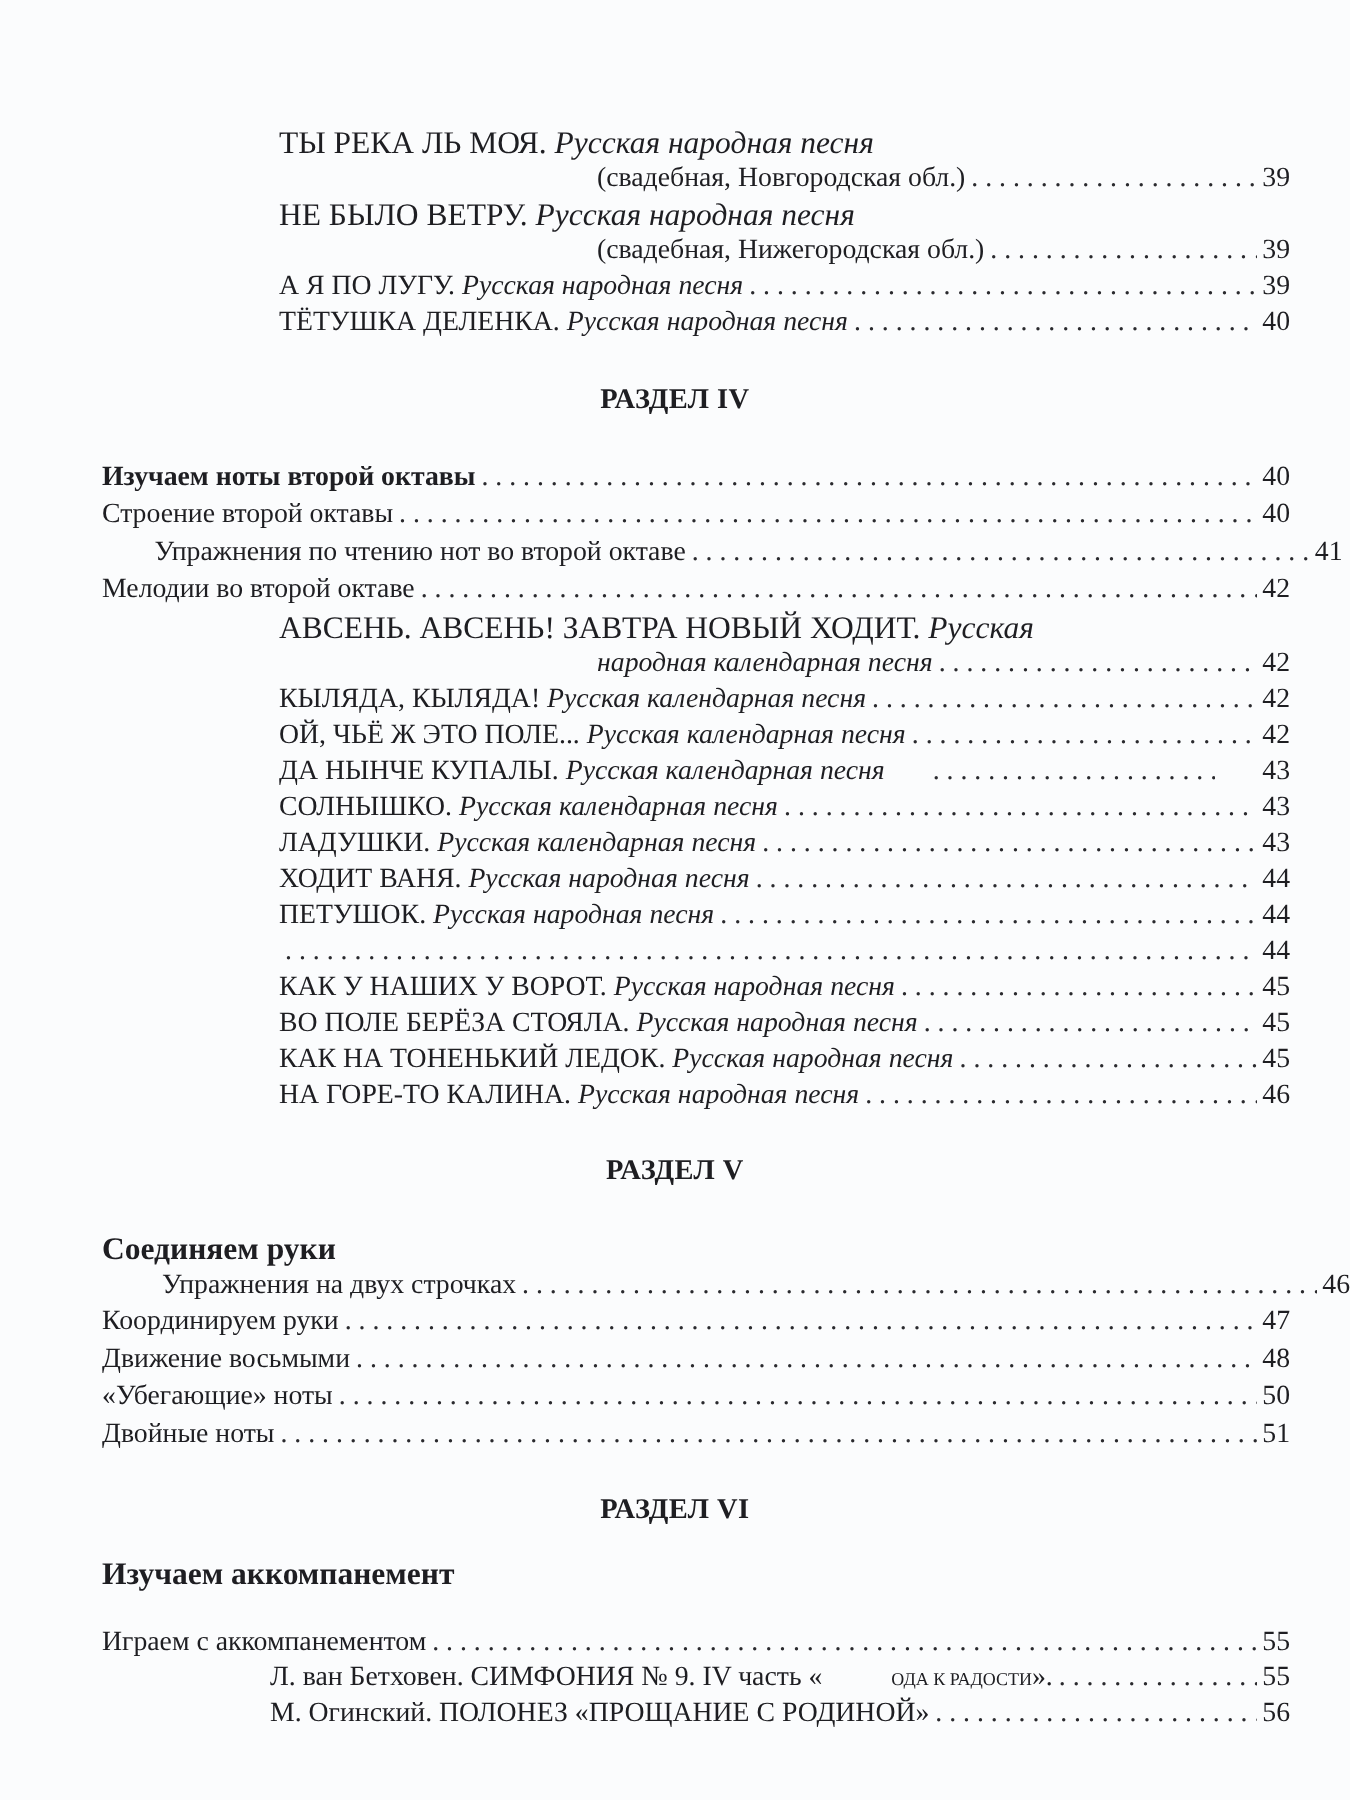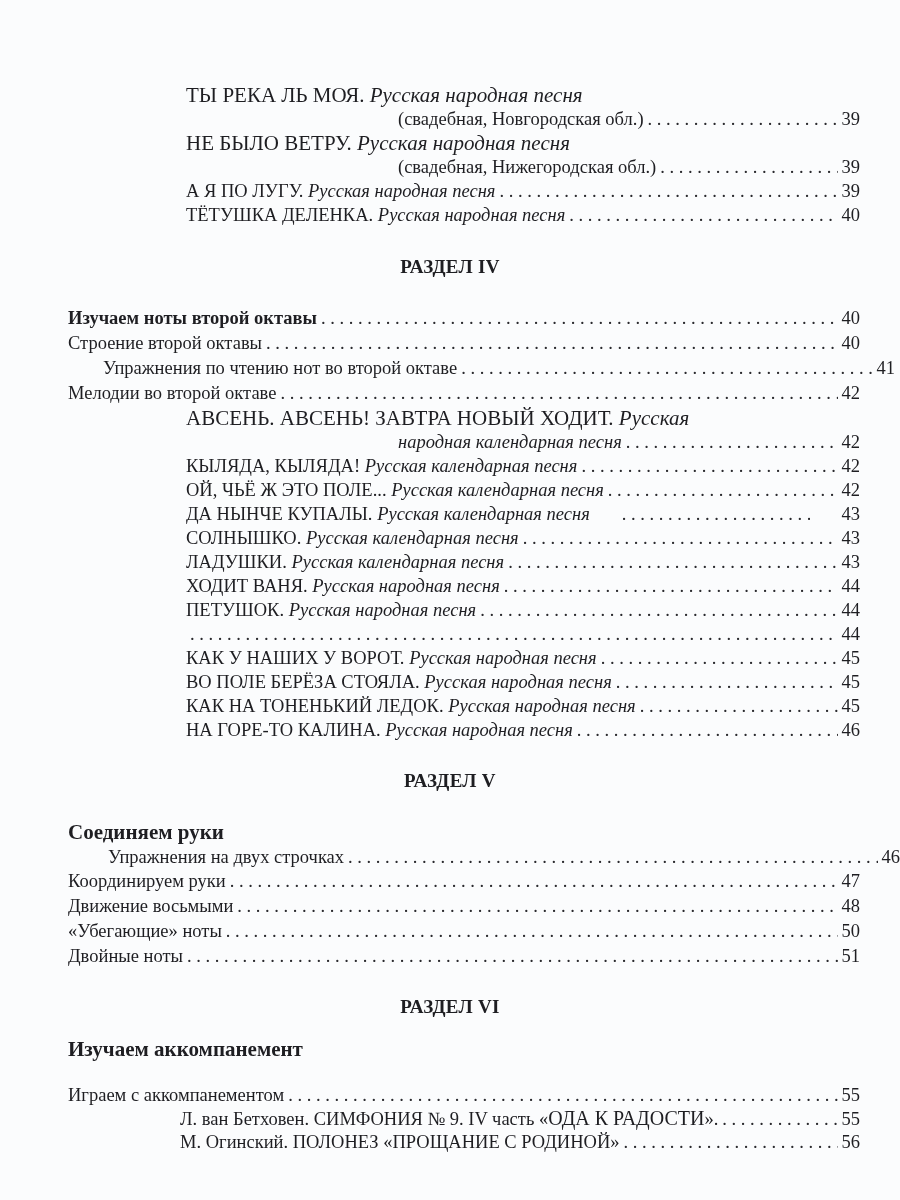--- a/index.html
+++ b/index.html
@@ -26,21 +26,21 @@
     letter-spacing:0;
   }
   .row .page-num { flex:0 0 auto; text-align:right; }
   .plain { position:absolute; font-size:21px; line-height:24px; white-space:nowrap; }
   .plain i { font-style:italic; }
   .section-head {
     position:absolute; left:0; width:900px; text-align:center;
     font-weight:bold; font-size:19px; letter-spacing:0.3px;
   }
   .bold-head { position:absolute; font-weight:bold; font-size:21px; white-space:nowrap; }
-  .sc { font-size:20px; }
+  .sc { font-size:12px;margin-left:46px; }
 </style>
 </head>
 <body>
 
 <div class="page">
 
   <div class="plain" style="left:186px; top:83px;">
     <span>ТЫ РЕКА ЛЬ МОЯ.</span>
     <i>Русская народная песня</i>
   </div>

